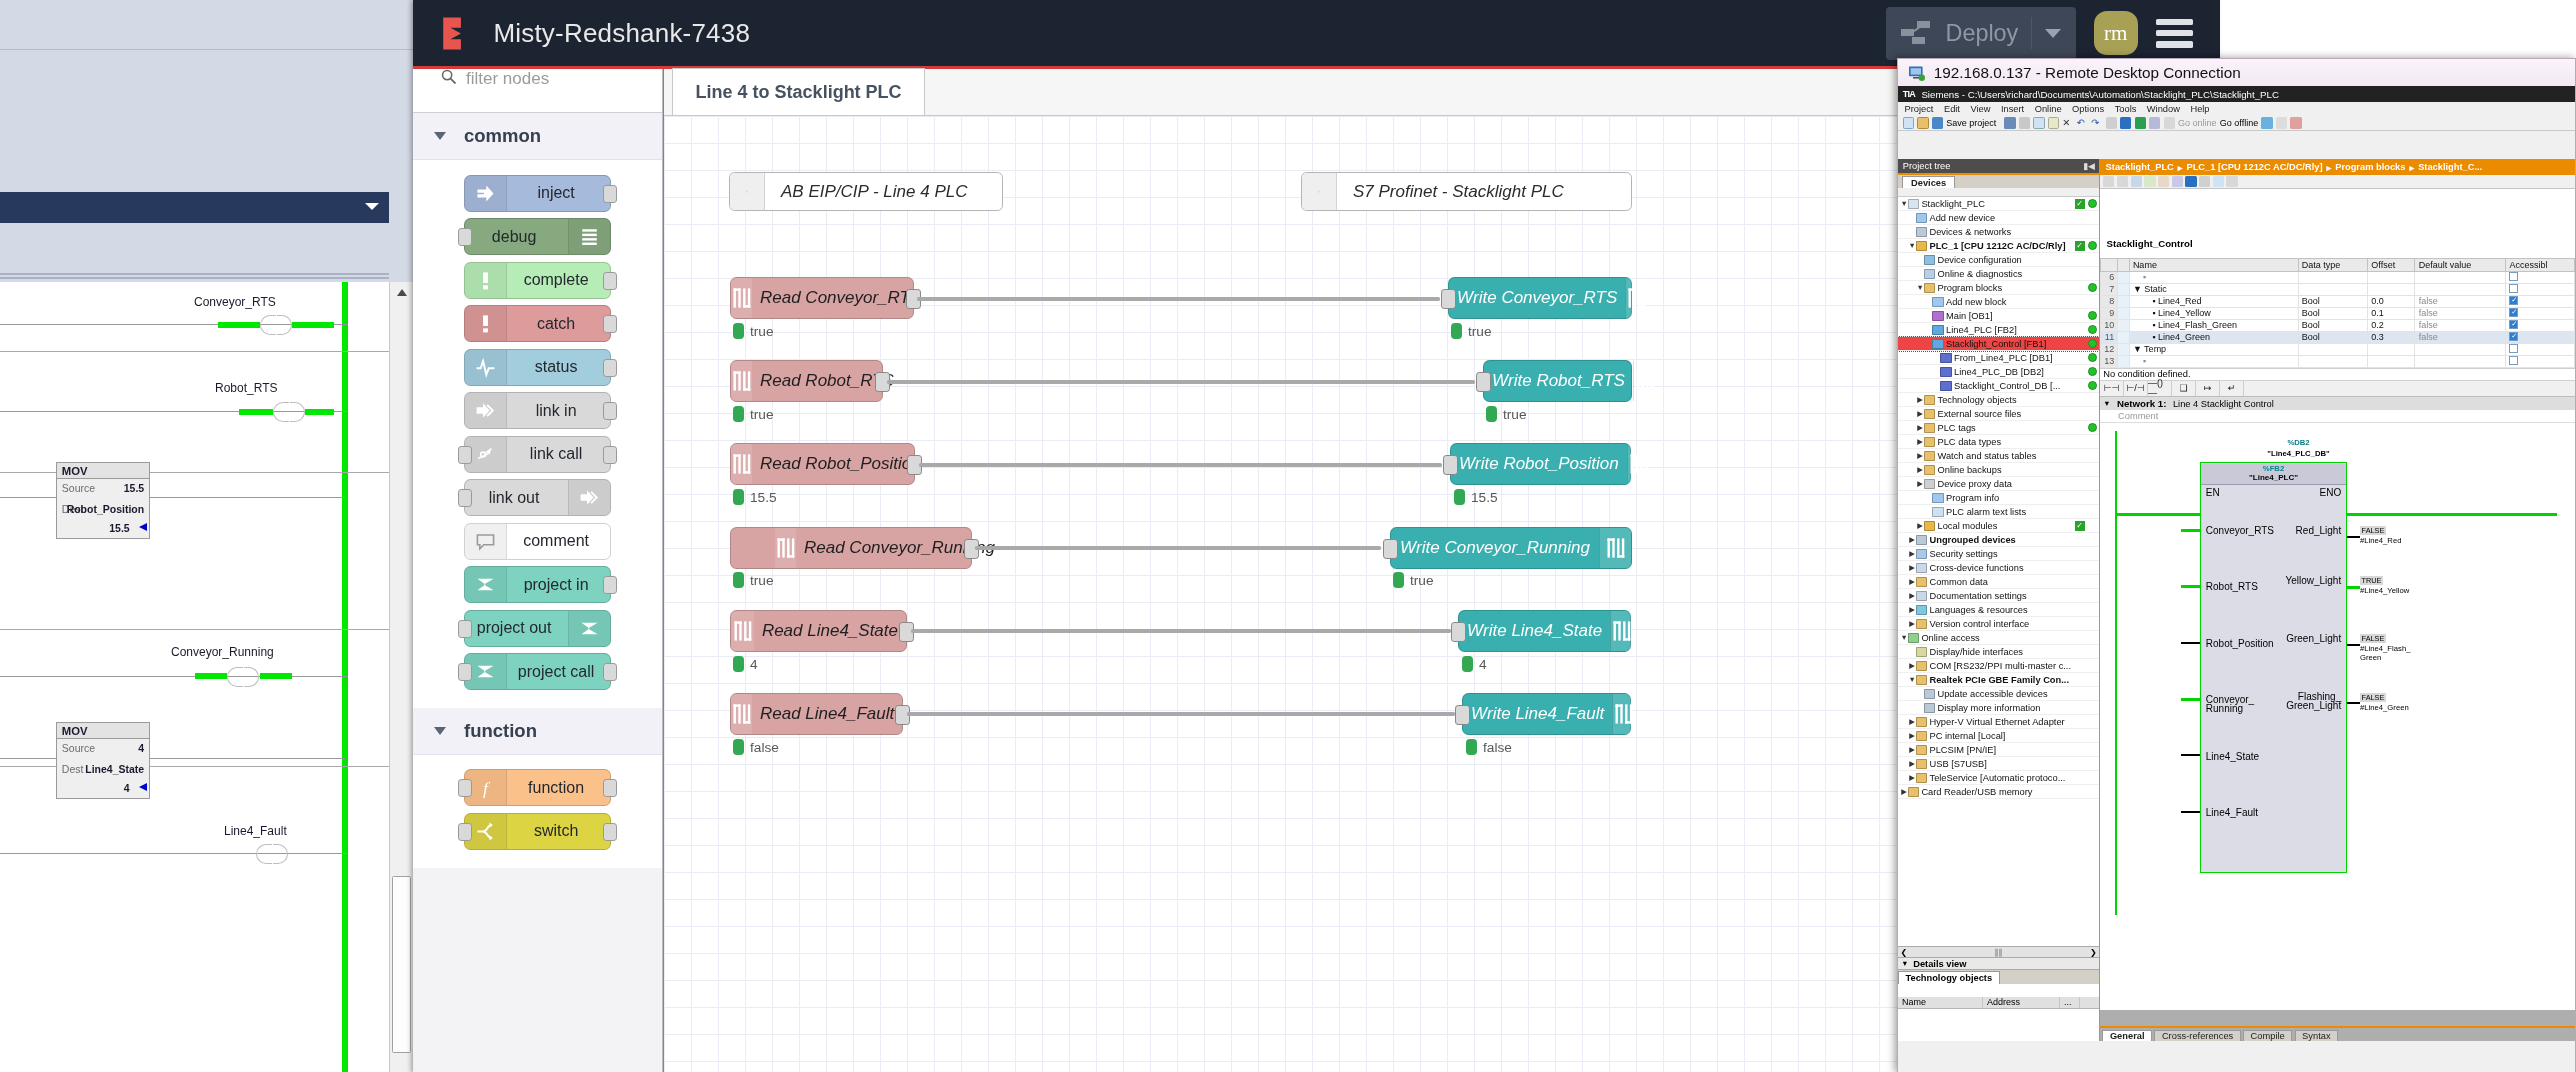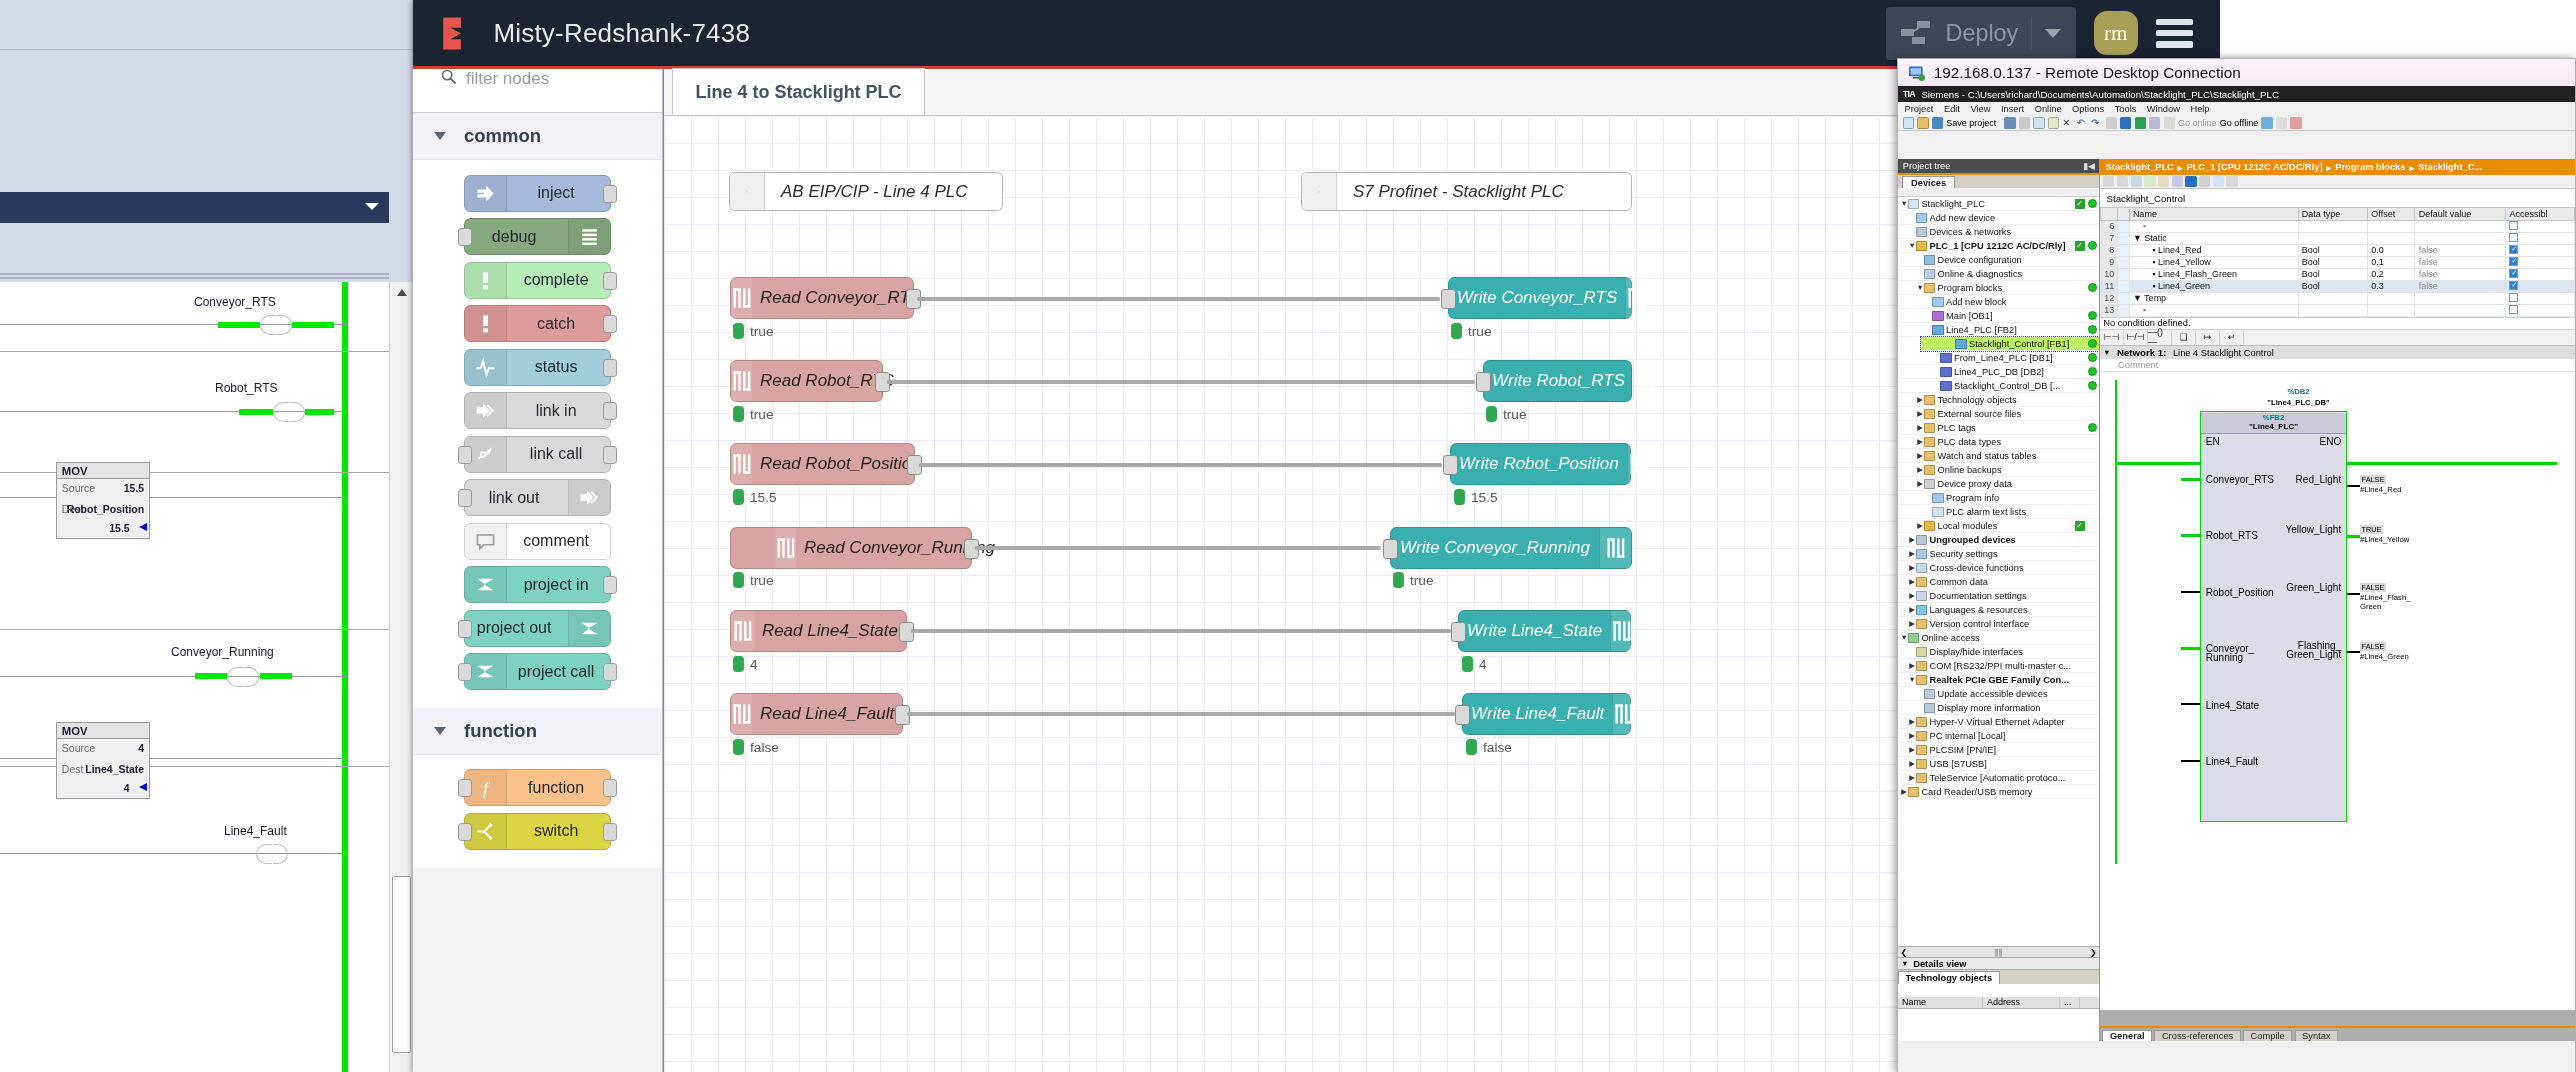--- a/index.html
+++ b/index.html
@@ -168,21 +168,21 @@
   .ptree-hd .bar2 { margin-left:auto; margin-right:4px; color:#ddd; font-size:9px;}
   .ptree-orange { height:1.6px; background:#eb8c00; }
   .devtab { height:13.7px; background:#d4d0c8; display:flex; align-items:flex-end;}
   .devtab span { background:#fff; font-size:9.3px; padding:0.8px 8px; border:0.8px solid #999;
      border-bottom:none; font-weight:bold; color:#222; margin-left:4px;}
   .ptoolrow { height:9px; background:#f0f0f0; border-bottom:0.8px solid #ccc;}
   .trow { height:14px; display:flex; align-items:center; font-size:9.3px; color:#111;
      border-bottom:0.8px solid #efefef; position:relative; white-space:nowrap; }
   .trow .ar { width:7.3px; text-align:center; color:#333; font-size:7.3px; }
   .trow .ti { width:11.3px;height:9.7px; margin-right:2.4px; border-radius:0.8px; }
-  .trow.sel { background:#bef264; outline:0.8px dotted #555;margin-left:23px; }
+  .trow.sel { background:#ef4444; outline:0.8px dotted #555; }
   .trow .st { position:absolute; right:1.6px; width:9px;height:9px; border-radius:50%;
      background:#22c32a; border:0.8px solid #1a8f20;}
   .trow .ck { position:absolute; right:14.5px; width:9.7px;height:9.7px; background:#2aa32a;
      color:#fff; font-size:8px; text-align:center; line-height:9.7px;}
   .ptree-foot { position:absolute; left:0; right:0; bottom:0; }
   .pt-scrollrow { height:11.3px; background:#e3e3e3; border-top:0.8px solid #aaa;
      display:flex; align-items:center; justify-content:space-between; font-size:8px;}
   .detview { height:13px; background:#e9e9e9; font-size:9.3px; display:flex;
      align-items:center; gap:4.8px; padding-left:3.2px; border-top:0.8px solid #aaa;
      border-bottom:0.8px solid #aaa; }
@@ -191,22 +191,22 @@
      border-bottom:none; font-weight:bold; }
   .navhdr { height:12px; background:#e0e0e0; display:flex; font-size:9px;
      border-bottom:0.8px solid #b5b5b5;}
   .navhdr i { border-right:0.8px solid #c5c5c5; padding-left:4px; font-style:normal;}
 
   .editor { position:absolute; left:202px; top:0; right:0; bottom:0; background:#fff; }
   .bcrumb { height:15.3px; background:#eb8c00; color:#fff; font-size:9.3px; font-weight:bold;
      display:flex; align-items:center; padding-left:5.6px; gap:4px; white-space:nowrap;}
   .blktoolbar { height:14.5px; background:#f0f0f0; border-bottom:0.8px solid #c5c5c5;
      display:flex; align-items:center; gap:2.4px; padding-left:3.2px; }
-  .blkname { height:18px; font-size:9.7px; font-weight:normal; padding-left:6.5px; color:#000;
-     display:flex; align-items:center; background:#fff;}
+  .blkname { height:30px; font-size:9.7px; font-weight:bold; padding-left:6.5px; color:#000;
+     display:flex; align-items:center; background:#fff;margin-top:39px;}
   .vtbl { width:100%; border-collapse:collapse; font-size:9px; }
   .vtbl th { background:#eaeaea; border:0.8px solid #c2c2c2; font-weight:normal; text-align:left;
      padding:0.8px 3.2px; color:#111;}
   .vtbl td { border:0.8px solid #e3e3e3; padding:0px 3.2px; height:12px; color:#111;}
   .vtbl td.num { background:#e8e8e8; color:#555; width:13px; text-align:right;}
   .vtbl tr.hl td { background:#dde5f0; }
   .vtbl .gray { color:#8a8a8a; }
   .cbx { width:9px;height:9px; border:0.8px solid #7a9bbd; background:#fff; display:inline-block;}
   .cbx.on { background:#2b7fd4; position:relative;}
   .cbx.on:after { content:"\2713"; color:#fff; font-size:7.3px; position:absolute; left:0.8px; top:-1.6px;}

